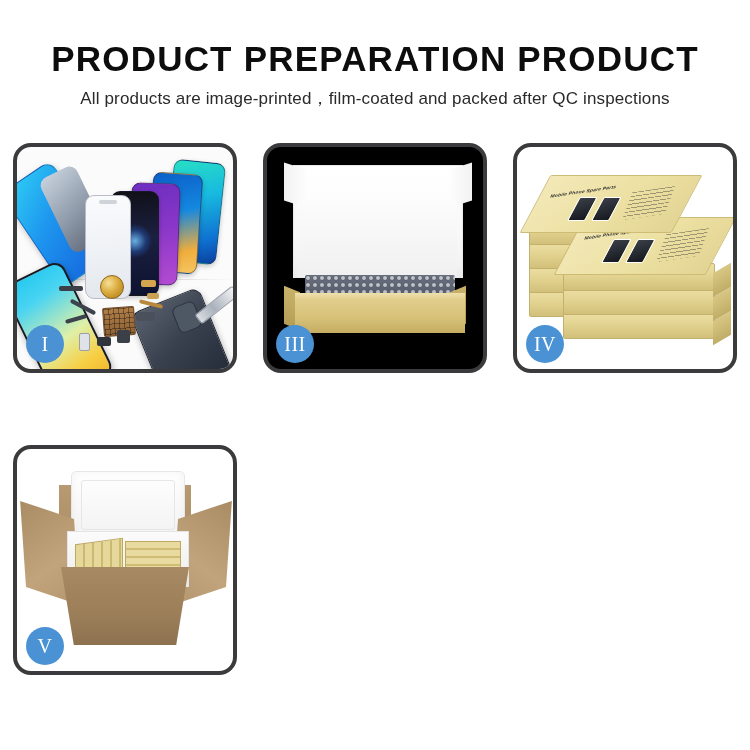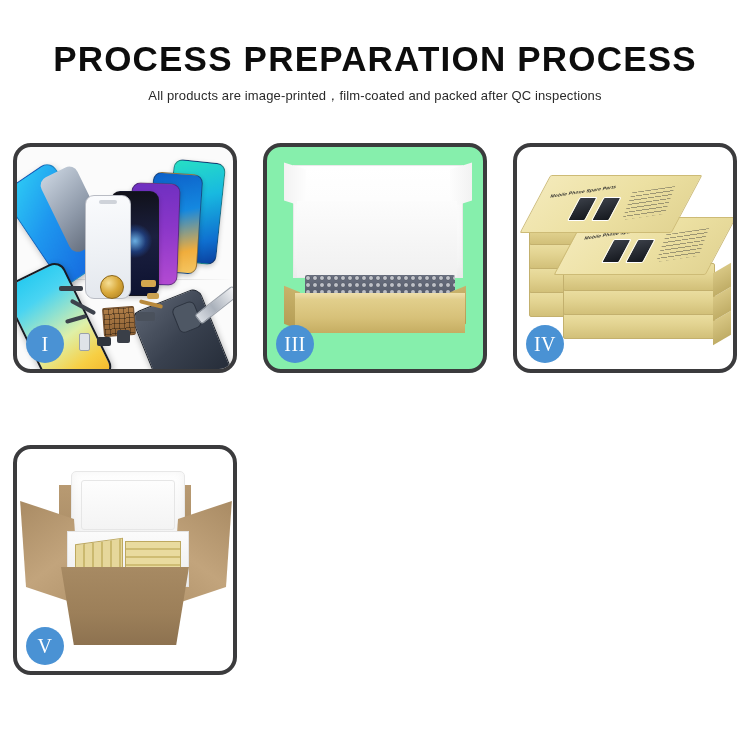--- a/index.html
+++ b/index.html
@@ -35,21 +35,21 @@
     font-size: 35px;
     font-weight: 700;
     letter-spacing: 1.2px;
     color: #0d0d0d;
     line-height: 42px;
     white-space: nowrap;
   }
   .page-subtitle {
     margin-top: 7px;
     font-family: "Liberation Sans", sans-serif;
-    font-size: 13px;
+    font-size: 17px;
     font-weight: 400;
     color: #2a2a2a;
     letter-spacing: 0.15px;
     white-space: nowrap;
   }
 
   
   .grid {
     position: absolute;
     top: 143px;
@@ -211,21 +211,21 @@
   .tape.t1 { width: 10px; height: 9px; top: 14px; left: 44px; }
   .tape.t2 { width: 9px; height: 10px; top: 72px; left: 42px; }
   .tape.t3 { width: 10px; height: 20px; top: 172px; left: 28px; transform: rotate(14deg); }
   .tape.t4 { width: 10px; height: 20px; top: 170px; left: 96px; transform: rotate(-14deg); }
   .bagsheen {
     position: absolute; inset: 0;
     background: linear-gradient(118deg, rgba(255,255,255,.55) 0%, rgba(255,255,255,0) 32%, rgba(255,255,255,.35) 62%, rgba(255,255,255,0) 90%);
   }
 
   
-  .p3 { background: #86efac; }
+  .p3 { background: #000000; }
   .b3-lid {
     position: absolute; left: 26px; top: 18px; width: 168px; height: 112px;
     background: linear-gradient(to bottom,#ffffff 0%,#fbfbfb 60%,#f3f3f3 100%);
     border: 1px solid #eaeaea; border-bottom: none;
     box-shadow: inset 0 -6px 12px rgba(0,0,0,.04);
   }
   .b3-lid::before {
     content:""; position:absolute; left:-10px; top:0; width:22px; height:38px;
     background: linear-gradient(to right,#f2f2f2,#fdfdfd); transform: skewY(18deg);
   }
@@ -378,21 +378,21 @@
     position: absolute; left: 38px; top: 142px; width: 19px; height: 18px;
     background: rgba(132,109,78,.5);
   }
 </style>
 </head>
 <body>
 
 <div class="page">
 
   <div class="header">
-    <div class="page-title">PROCESS PREPARATION PROCESS</div>
+    <div class="page-title">PRODUCT PREPARATION PRODUCT</div>
     <div class="page-subtitle">All products are image-printed，film-coated and packed after QC inspections</div>
   </div>
 
   <div class="grid">
 
     <div class="panel p1">
       <div class="panel-stage">
         <div class="floorline"></div>
         <div class="tiltphone"></div>
         <div class="fanphone fp5"></div>

